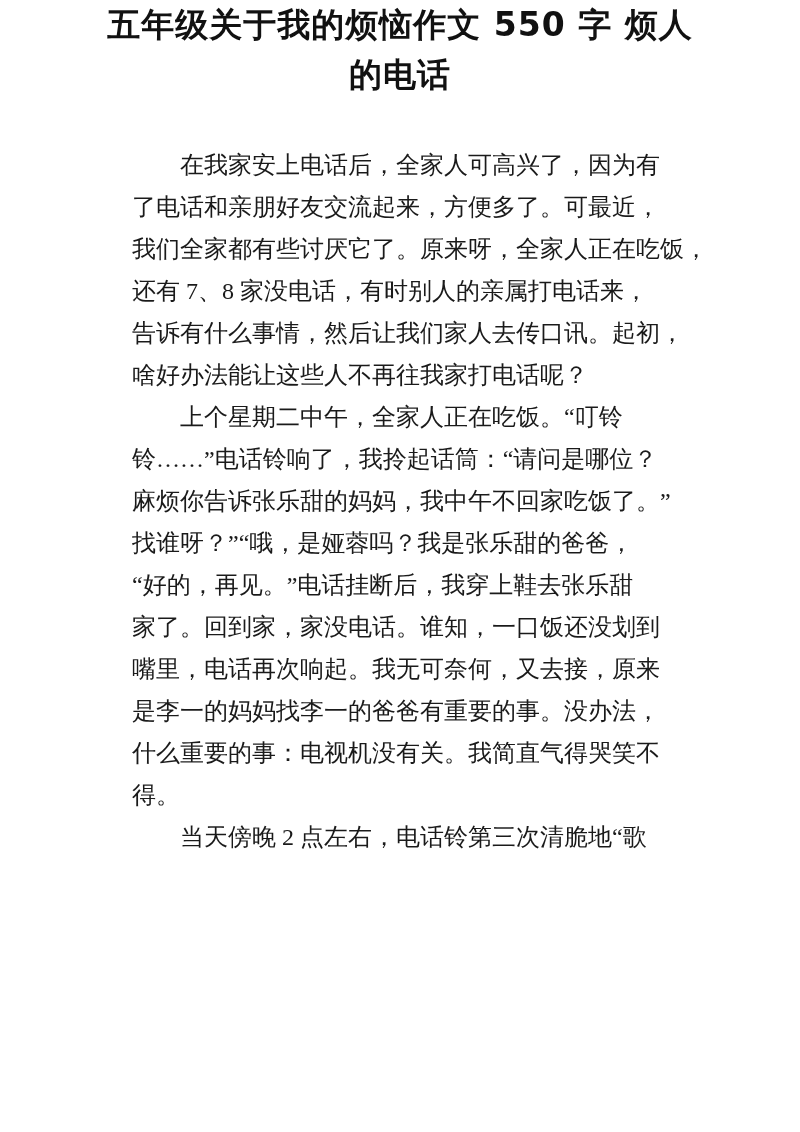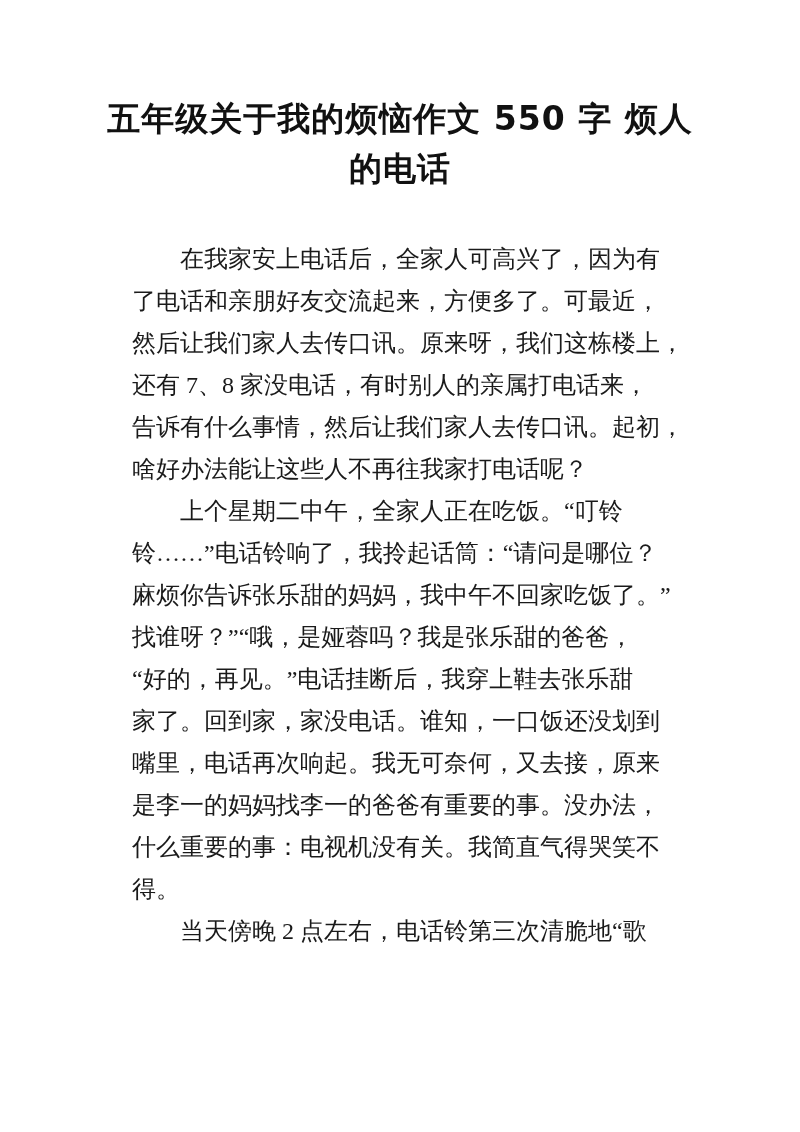--- a/index.html
+++ b/index.html
@@ -12,21 +12,20 @@
     width: 800px;
     height: 1132px;
     margin: 0 auto;
     background: #ffffff;
     color: #1a1a1a;
     overflow: hidden;
     font-family: "Liberation Serif", "DejaVu Serif", serif;
   }
   .title {
     margin: 0;
-    padding-top: 94px;
     text-align: center;
     font-family: "DejaVu Sans", "Liberation Sans", sans-serif;
     font-weight: 700;
     font-size: 33px;
     line-height: 50px;
     color: #111111;
     letter-spacing: 1px;
   }
   .title-line {
     display: block;
@@ -52,21 +51,21 @@
 
 <div class="page">
   <h1 class="title">
     <span class="title-line">五年级关于我的烦恼作文 550 字 烦人</span>
     <span class="title-line">的电话</span>
   </h1>
   <div class="essay-body" id="essay-body">
       <div class="para">
         <div class="line first">在我家安上电话后，全家人可高兴了，因为有</div>
         <div class="line">了电话和亲朋好友交流起来，方便多了。可最近，</div>
-        <div class="line">然后让我们家人去传口讯。原来呀，我们这栋楼上，</div>
+        <div class="line">我们全家都有些讨厌它了。原来呀，全家人正在吃饭，</div>
         <div class="line">还有 7、8 家没电话，有时别人的亲属打电话来，</div>
         <div class="line">告诉有什么事情，然后让我们家人去传口讯。起初，</div>
         <div class="line">啥好办法能让这些人不再往我家打电话呢？</div>
       </div>
       <div class="para">
         <div class="line first">上个星期二中午，全家人正在吃饭。“叮铃</div>
         <div class="line">铃……”电话铃响了，我拎起话筒：“请问是哪位？</div>
         <div class="line">麻烦你告诉张乐甜的妈妈，我中午不回家吃饭了。”</div>
         <div class="line">找谁呀？”“哦，是娅蓉吗？我是张乐甜的爸爸，</div>
         <div class="line">“好的，再见。”电话挂断后，我穿上鞋去张乐甜</div>

